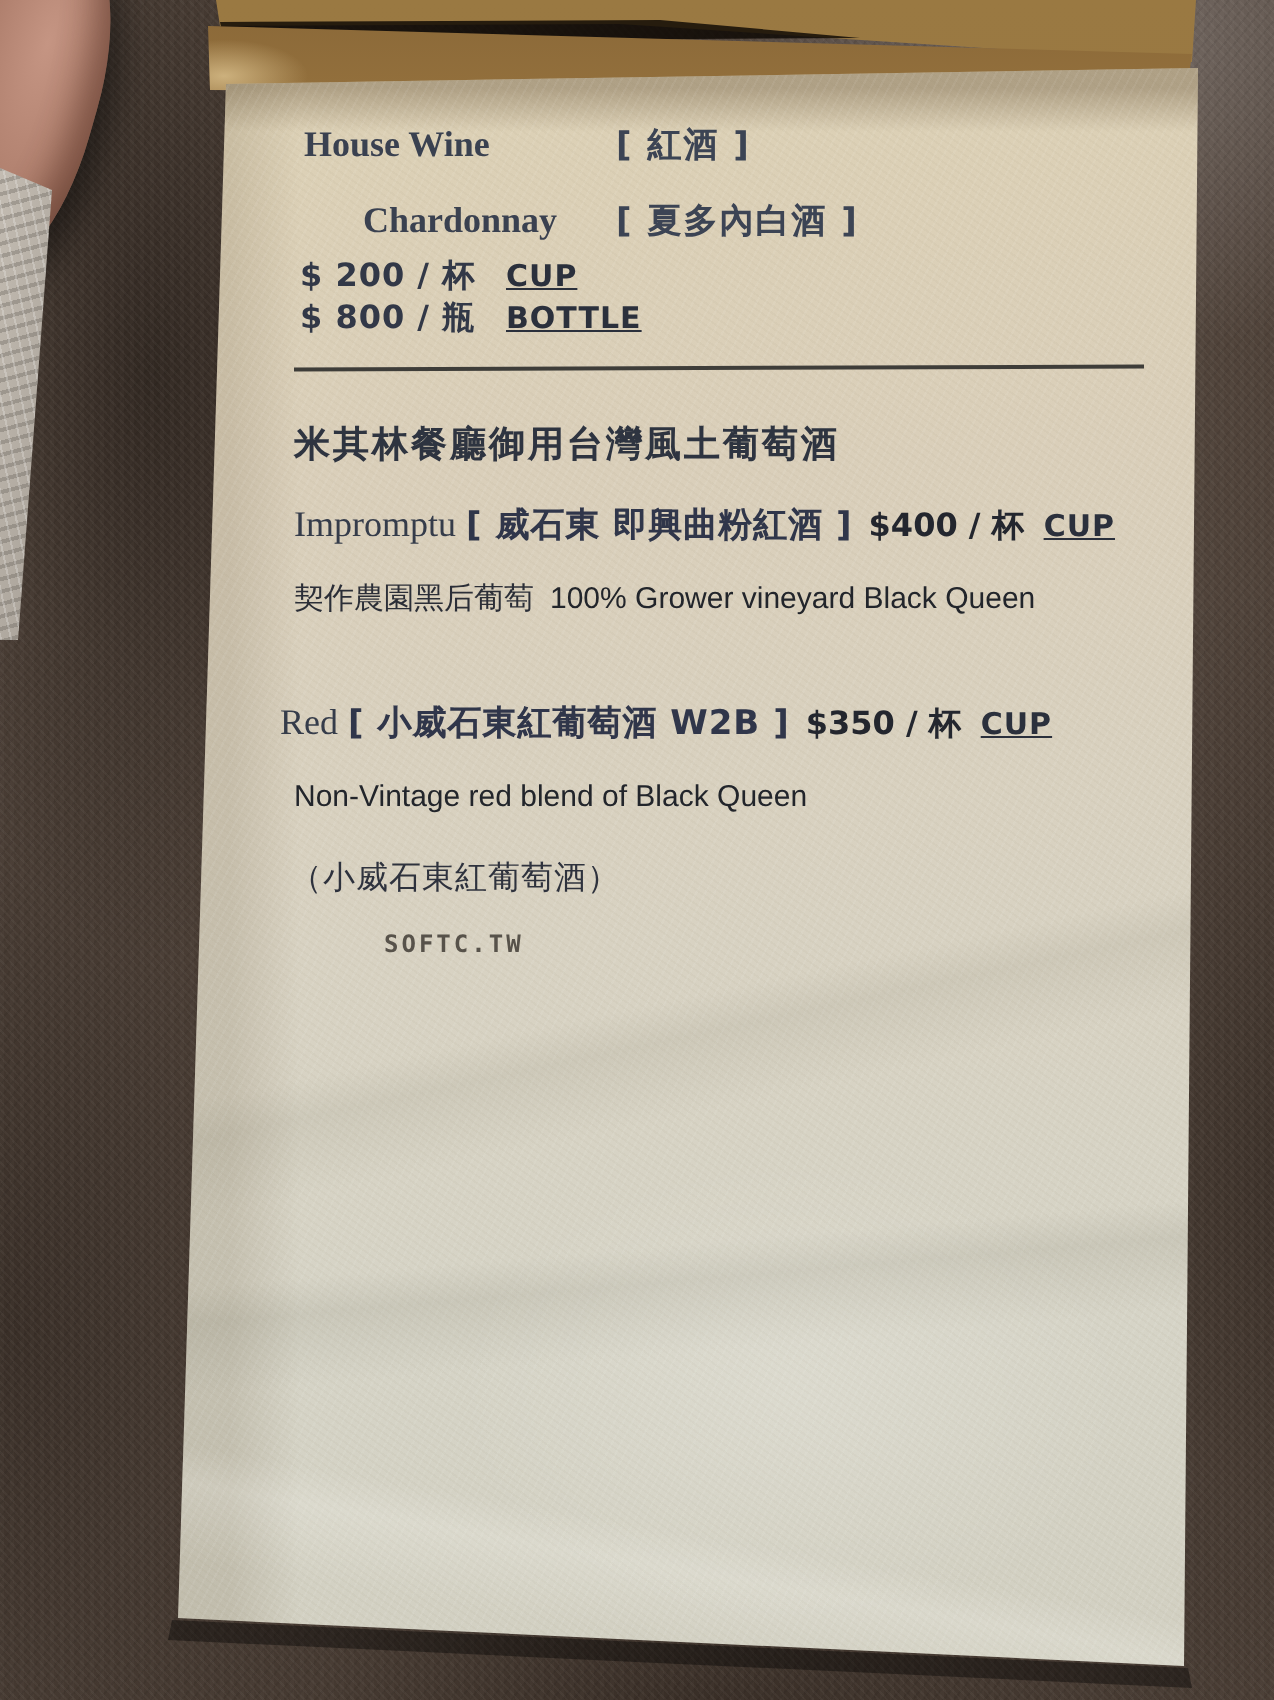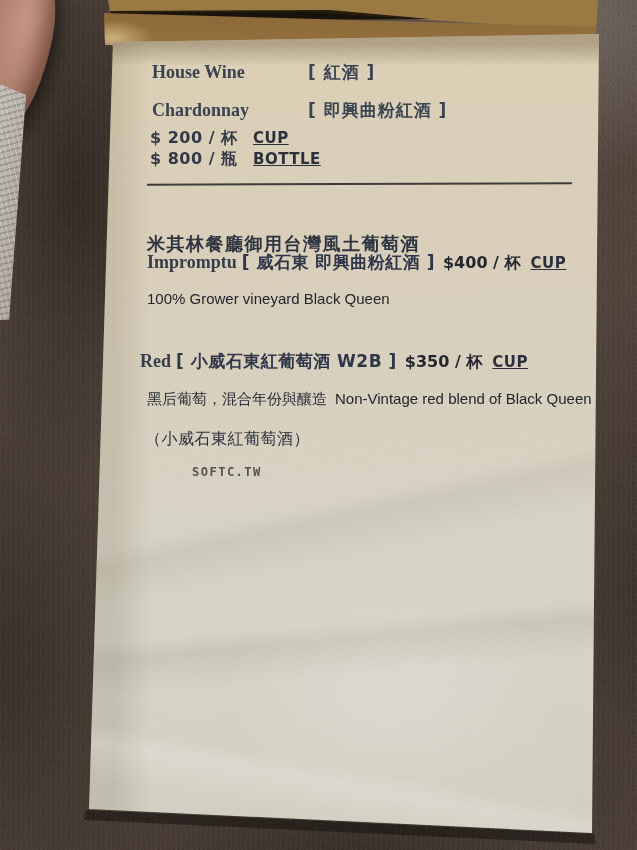--- a/index.html
+++ b/index.html
@@ -80,21 +80,21 @@
   }
   .row { position:absolute; display:flex; align-items:baseline; white-space:nowrap; }
   .name-col { display:inline-block; width:156px; }
   .amount-col { display:inline-block; width:103px; }
   .serif-bold { font-family:"Liberation Serif", serif; font-weight:bold; font-size:18px; color:#3a4150; }
   .cjk-tag { font-family:"DejaVu Sans", sans-serif; font-weight:bold; font-size:17px; color:#3c4454; letter-spacing:1px; }
   .price-txt { font-family:"DejaVu Sans", sans-serif; font-weight:bold; font-size:16px; color:#323847; letter-spacing:0.5px; }
   .unit-txt { font-family:"DejaVu Sans", sans-serif; font-weight:bold; font-size:15px; color:#2b303c; letter-spacing:0.5px;text-decoration:underline; }
   .divider { position:absolute; left:147px; top:183px; width:425px; height:2px; background:#3e3d39; transform:rotate(-0.2deg); }
   .heading-zh { font-family:"DejaVu Sans", sans-serif; font-weight:bold; font-size:18px; color:#2e3440; letter-spacing:1.5px; }
-  .item-name { font-family:"Liberation Serif", serif; font-weight:bold; font-size:18px; color:#353c4a; margin-right:5px; }
+  .item-name { font-family:"Liberation Serif", serif; font-weight:normal; font-size:18px; color:#353c4a; margin-right:5px; }
   .item-bracket { font-family:"DejaVu Sans", sans-serif; font-weight:bold; font-size:17px; color:#30364a; letter-spacing:0.5px; margin-right:8px; }
   .item-price { font-family:"DejaVu Sans", sans-serif; font-weight:bold; font-size:16px; color:#23262e; margin-right:10px; }
   .desc-zh { font-family:"DejaVu Sans", sans-serif; font-size:15px; color:#2b2e37; margin-right:8px; }
   .desc-en { font-family:"Liberation Sans", sans-serif; font-size:15px; color:#22252b;text-align:right; }
   .note-zh { font-family:"DejaVu Sans", sans-serif; font-size:16px; color:#2e323d; letter-spacing:0.5px; }
   .watermark { font-family:"DejaVu Sans Mono", monospace; font-weight:bold; font-size:12px; color:#57524a; letter-spacing:1.5px; }
 </style>
 </head>
 <body>
 
@@ -110,61 +110,61 @@
 
   <div class="paper-bottom-shadow"></div>
 
   <div class="paper">
 
     <div class="row" style="left:152px; top:61px;">
       <span class="serif-bold name-col">House Wine</span>
       <span class="cjk-tag">[ 紅酒 ]</span>
     </div>
 
-    <div class="row" style="left:152px; top:99px;">
+    <div class="row" style="left:152px; top:99px;text-align:center;">
       <span class="serif-bold name-col">Chardonnay</span>
-      <span class="cjk-tag">[ 即興曲粉紅酒 ]</span>
+      <span class="cjk-tag">[ 夏多內白酒 ]</span>
     </div>
 
     <div class="row" style="left:150px; top:128px;">
       <span class="price-txt amount-col">$ 200 / 杯</span>
       <span class="unit-txt">CUP</span>
     </div>
 
     <div class="row" style="left:150px; top:149px;">
       <span class="price-txt amount-col">$ 800 / 瓶</span>
       <span class="unit-txt">BOTTLE</span>
     </div>
 
     <div class="divider"></div>
 
-    <div class="row" style="left:147px; top:210px;margin-top:22px;">
+    <div class="row" style="left:147px; top:210px;">
       <span class="heading-zh">米其林餐廳御用台灣風土葡萄酒</span>
     </div>
 
     <div class="row" style="left:147px; top:251px;">
       <span class="item-name">Impromptu</span>
       <span class="item-bracket">[ 威石東 即興曲粉紅酒 ]</span>
       <span class="item-price">$400 / 杯</span>
       <span class="unit-txt">CUP</span>
     </div>
 
     <div class="row" style="left:147px; top:290px;">
+      <span class="desc-zh">契作農園黑后葡萄</span>
       <span class="desc-en">100% Grower vineyard Black Queen</span>
     </div>
 
     <div class="row" style="left:140px; top:350px;justify-content:center;">
       <span class="item-name">Red</span>
       <span class="item-bracket">[ 小威石東紅葡萄酒 W2B ]</span>
       <span class="item-price">$350 / 杯</span>
       <span class="unit-txt">CUP</span>
     </div>
 
     <div class="row" style="left:147px; top:390px;">
-      <span class="desc-zh">黑后葡萄，混合年份與釀造</span>
       <span class="desc-en">Non-Vintage red blend of Black Queen</span>
     </div>
 
     <div class="row" style="left:145px; top:429px;">
       <span class="note-zh">（小威石東紅葡萄酒）</span>
     </div>
 
     <div class="row" style="left:192px; top:465px;">
       <span class="watermark">SOFTC.TW</span>
     </div>

